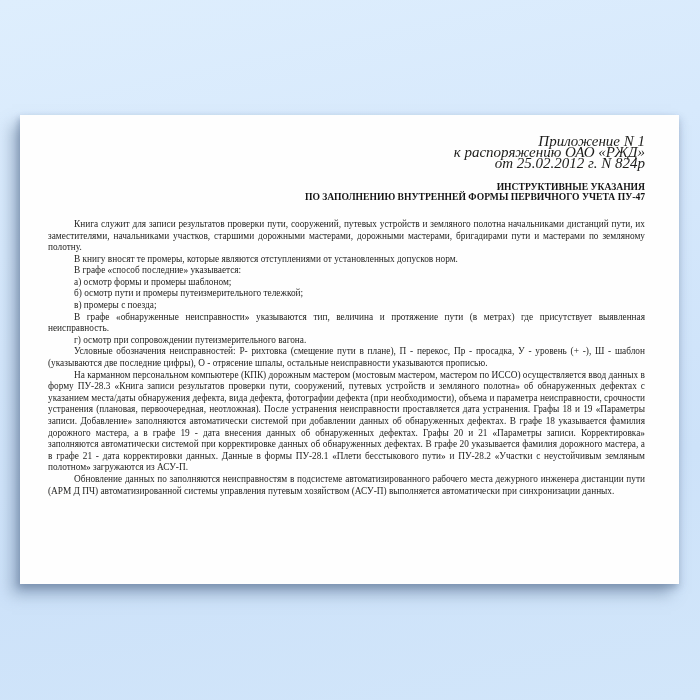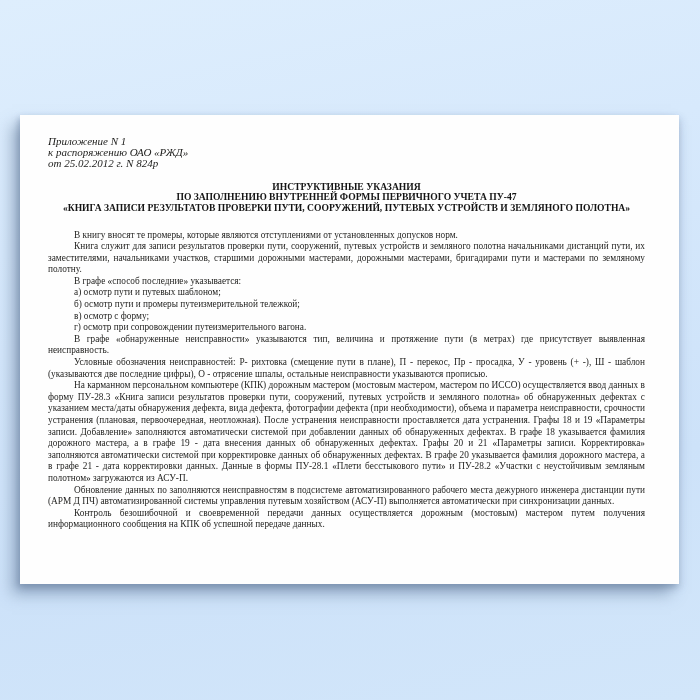--- a/index.html
+++ b/index.html
@@ -17,25 +17,25 @@
     box-shadow: -8px 10px 14px rgba(92, 116, 148, 0.50),
                 -2px 3px 6px rgba(92, 116, 148, 0.35),
                  2px 4px 8px rgba(92, 116, 148, 0.18);
   }
   .page-inner {
     position: absolute; left: 0; top: 0; right: 0; bottom: 0;
     padding: 21px 34px 0 28px;
     color: #1d1d1b;
   }
   .annotation {
-    font-style: italic;
-    font-size: 11px; line-height: 10.9px;
+    text-align: right; font-style: italic;
+    font-size: 15px; line-height: 10.9px;
   }
   .title-block {
-    margin-top: 13px; text-align: center; font-weight: bold;
+    margin-top: 13px; text-align: right; font-weight: bold;
     font-size: 9.6px; line-height: 10.6px; color: #141414;
   }
   .body-block {
     margin-top: 16px; font-size: 9.3px; line-height: 11.6px;
     text-align: justify;
   }
   .body-block .para { margin: 0; text-indent: 26px; }
 </style>
 </head>
 <body>
@@ -46,33 +46,31 @@
 
       <div class="annotation">
         <div>Приложение N 1</div>
         <div>к распоряжению ОАО «РЖД»</div>
         <div>от 25.02.2012 г. N 824р</div>
       </div>
 
       <div class="title-block">
         <div>ИНСТРУКТИВНЫЕ УКАЗАНИЯ</div>
         <div>ПО ЗАПОЛНЕНИЮ ВНУТРЕННЕЙ ФОРМЫ ПЕРВИЧНОГО УЧЕТА ПУ-47</div>
-        <div>«КНИГА ЗАПИСИ РЕЗУЛЬТАТОВ ПРОВЕРКИ ПУТИ, СООРУЖЕНИЙ, ПУТЕВЫХ УСТРОЙСТВ И ЗЕМЛЯНОГО ПОЛОТНА»</div>
       </div>
 
       <div class="body-block">
+          <p class="para">Книга служит для записи результатов проверки пути, сооружений, путевых устройств и земляного полотна начальниками дистанций пути, их заместителями, начальниками участков, старшими дорожными мастерами, дорожными мастерами, бригадирами пути и мастерами по земляному полотну.</p>
           <p class="para">В книгу вносят те промеры, которые являются отступлениями от установленных допусков норм.</p>
-          <p class="para">Книга служит для записи результатов проверки пути, сооружений, путевых устройств и земляного полотна начальниками дистанций пути, их заместителями, начальниками участков, старшими дорожными мастерами, дорожными мастерами, бригадирами пути и мастерами по земляному полотну.</p>
           <p class="para">В графе «способ последние» указывается:</p>
-          <p class="para">а) осмотр пути и путевых шаблоном;</p>
-          <p class="para">б) осмотр пути и промеры путеизмерительной тележкой;</p>
-          <p class="para">в) осмотр с форму;</p>
+          <p class="para">а) осмотр формы и промеры шаблоном;</p>
+          <p class="para">б) осмотр пути и промеры путеизмерительного тележкой;</p>
+          <p class="para">в) промеры с поезда;</p>
+          <p class="para">В графе «обнаруженные неисправности» указываются тип, величина и протяжение пути (в метрах) где присутствует выявленная неисправность.</p>
           <p class="para">г) осмотр при сопровождении путеизмерительного вагона.</p>
-          <p class="para">В графе «обнаруженные неисправности» указываются тип, величина и протяжение пути (в метрах) где присутствует выявленная неисправность.</p>
           <p class="para">Условные обозначения неисправностей: Р- рихтовка (смещение пути в плане), П - перекос, Пр - просадка, У - уровень (+ -), Ш - шаблон (указываются две последние цифры), О - отрясение шпалы, остальные неисправности указываются прописью.</p>
           <p class="para">На карманном персональном компьютере (КПК) дорожным мастером (мостовым мастером, мастером по ИССО) осуществляется ввод данных в форму ПУ-28.3 «Книга записи результатов проверки пути, сооружений, путевых устройств и земляного полотна» об обнаруженных дефектах с указанием места/даты обнаружения дефекта, вида дефекта, фотографии дефекта (при необходимости), объема и параметра неисправности, срочности устранения (плановая, первоочередная, неотложная). После устранения неисправности проставляется дата устранения. Графы 18 и 19 «Параметры записи. Добавление» заполняются автоматически системой при добавлении данных об обнаруженных дефектах. В графе 18 указывается фамилия дорожного мастера, а в графе 19 - дата внесения данных об обнаруженных дефектах. Графы 20 и 21 «Параметры записи. Корректировка» заполняются автоматически системой при корректировке данных об обнаруженных дефектах. В графе 20 указывается фамилия дорожного мастера, а в графе 21 - дата корректировки данных. Данные в формы ПУ-28.1 «Плети бесстыкового пути» и ПУ-28.2 «Участки с неустойчивым земляным полотном» загружаются из АСУ-П.</p>
           <p class="para">Обновление данных по заполняются неисправностям в подсистеме автоматизированного рабочего места дежурного инженера дистанции пути (АРМ Д ПЧ) автоматизированной системы управления путевым хозяйством (АСУ-П) выполняется автоматически при синхронизации данных.</p>
-          <p class="para">Контроль безошибочной и своевременной передачи данных осуществляется дорожным (мостовым) мастером путем получения информационного сообщения на КПК об успешной передаче данных.</p>
         </div>
 
     </div>
   </div>
 </div>
 
 </body></html>

